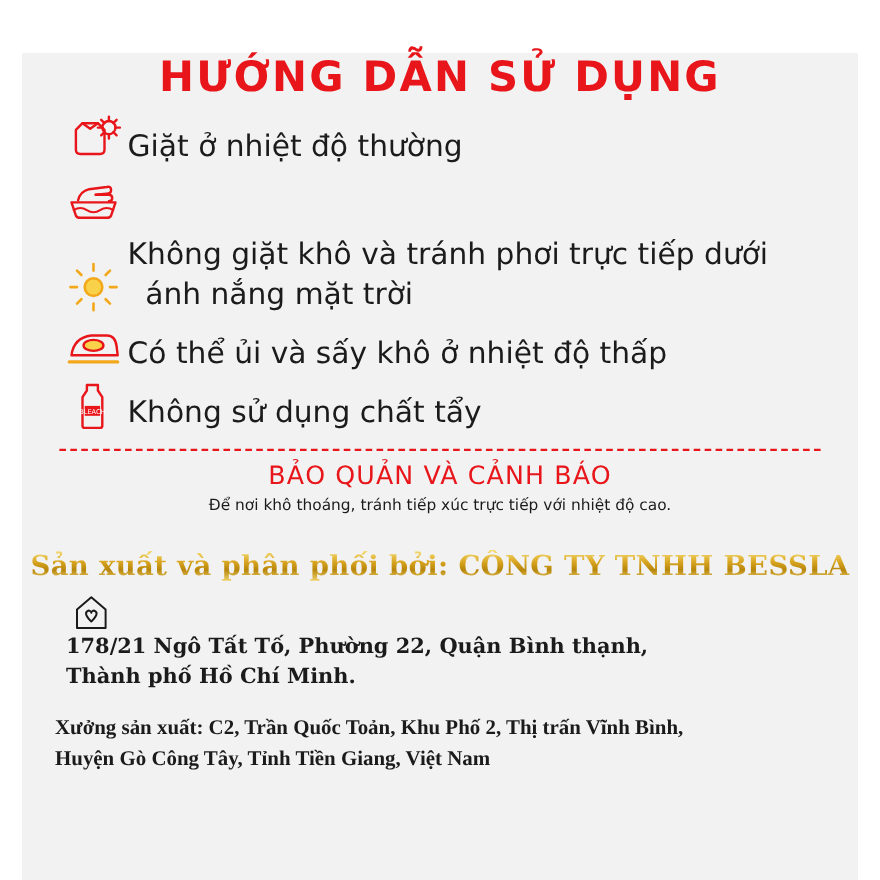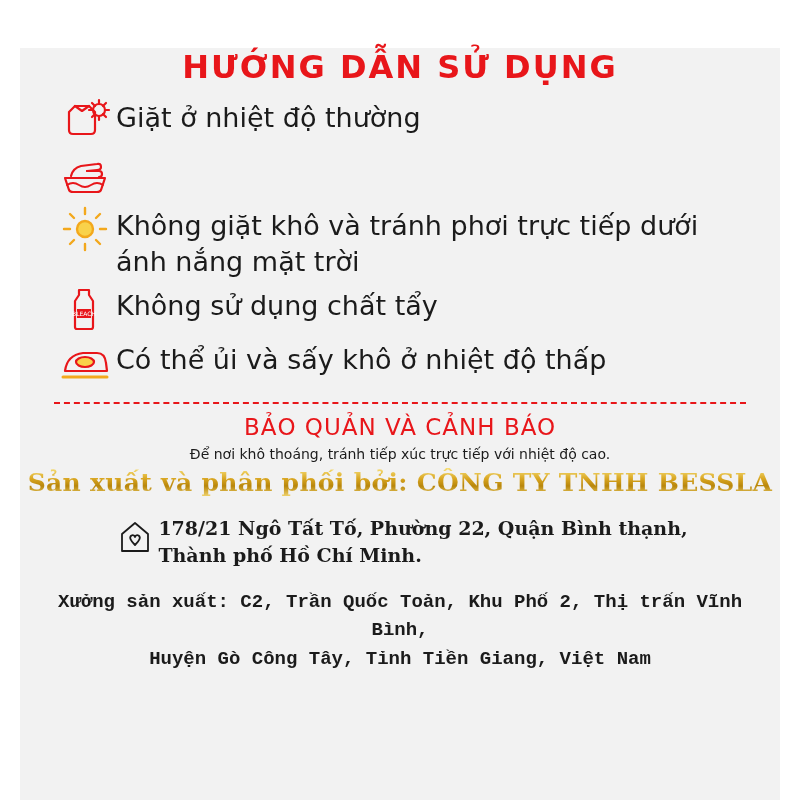--- a/index.html
+++ b/index.html
@@ -20,52 +20,52 @@
     margin: 20px auto 0 auto;
     background: #f2f2f2;
     box-sizing: border-box;
     padding: 0;
   }
   .title {
     text-align: center;
     color: #e8161a;
     font-family: "DejaVu Sans", sans-serif;
     font-weight: bold;
-    font-size: 32px;
+    font-size: 38px;
     letter-spacing: 2px;
     margin-top: 48px;
     margin-bottom: 10px;
   }
   .care-list {
     margin: 0;
     padding: 0 28px 0 34px;
   }
   .care-row {
     display: flex;
-    align-items: flex-start;
+    align-items: flex-end;
     margin-bottom: 4px;
   }
   .care-icon {
     width: 62px;
     min-width: 62px;
     height: 50px;
     display: flex;
     align-items: center;
     justify-content: center;
   }
   .care-text {
     font-size: 27px;
     color: #1b1b1b;
     line-height: 1.33;
     padding-top: 4px;
     font-family: "DejaVu Sans", sans-serif;
   }
   .care-text .cont {
     display: block;
-    margin-left: 0;
+    margin-left: 16px;
   }
   .divider {
     margin: 14px 34px 0 34px;
     border-top: 2px dashed #e8161a;
     height: 0;
   }
   .section-title {
     text-align: center;
     color: #e8161a;
     font-weight: normal;
@@ -74,55 +74,56 @@
     margin-top: 10px;
   }
   .section-sub {
     text-align: center;
     color: #1b1b1b;
     font-size: 14px;
     margin-top: 6px;
   }
   .producer {
     text-align: center;
-    margin-top: 6px;
+    margin-top: 32px;
     font-family: "DejaVu Serif", serif;
     font-weight: bold;
     font-size: 25px;
     background: linear-gradient(180deg, #f7e07a 0%, #d8a520 38%, #b8860b 62%, #f4d873 100%);
     -webkit-background-clip: text;
     background-clip: text;
     color: transparent;
     -webkit-text-fill-color: transparent;
     letter-spacing: 0.3px;
   }
   .addr-row {
     display: flex;
     align-items: flex-start;
     justify-content: center;
-    margin-top: 18px;
+    margin-top: 6px;
     padding: 0 40px;
+    flex-direction: column;
   }
   .addr-icon {
     width: 46px;
     min-width: 46px;
     display: flex;
     justify-content: center;
     padding-top: 4px;
   }
   .addr-text {
     font-family: "DejaVu Serif", serif;
     font-weight: bold;
     font-size: 19px;
     color: #1b1b1b;
     line-height: 1.45;
   }
   .factory {
-    text-align: center;
-    font-family: Liberation Mono, monospace;
+    text-align: left;
+    font-family: Liberation Serif, serif;
     font-weight: bold;
     font-size: 19px;
     color: #1b1b1b;
     line-height: 1.5;
     margin-top: 18px;
     padding: 0 30px;
   }
 </style>
 </head>
 <body>
@@ -172,45 +173,45 @@
         </svg>
       </div>
       <div class="care-text">
         <span>Không giặt khô và tránh phơi trực tiếp dưới</span>
         <span class="cont">ánh nắng mặt trời</span>
       </div>
     </div>
 
     <div class="care-row">
       <div class="care-icon">
-        <svg width="52" height="48" viewBox="0 0 52 48">
-          <g fill="none" stroke="#e8161a" stroke-width="2.2" stroke-linejoin="round" stroke-linecap="round">
-            <path d="M20 10 L20 5 L30 5 L30 10 L34 16 L34 42 Q34 44 32 44 L18 44 Q16 44 16 42 L16 16 Z"></path>
-            <rect x="18" y="24" width="14" height="9" fill="#e8161a" stroke="none"></rect>
-          </g>
-          <text x="25" y="31" font-size="6" fill="#ffffff" text-anchor="middle" font-family="DejaVu Sans, sans-serif">BLEACH</text>
-        </svg>
-      </div>
-      <div class="care-text">
-        <span>Không sử dụng chất tẩy</span>
-      </div>
-    </div>
-
-    <div class="care-row">
-      <div class="care-icon">
         <svg width="56" height="44" viewBox="0 0 56 44">
           <g stroke="#e8161a" stroke-width="2.2" stroke-linejoin="round" stroke-linecap="round" fill="none">
             <path d="M8 30 Q10 14 26 12 L40 12 Q48 12 49 22 L50 30 Z"></path>
             <ellipse cx="28" cy="21" rx="9" ry="5" fill="#f9d24a" stroke="#e8161a"></ellipse>
             <path d="M6 36 L50 36" stroke="#f3a81c" stroke-width="3"></path>
           </g>
         </svg>
       </div>
       <div class="care-text">
         <span>Có thể ủi và sấy khô ở nhiệt độ thấp</span>
+      </div>
+    </div>
+
+    <div class="care-row">
+      <div class="care-icon">
+        <svg width="52" height="48" viewBox="0 0 52 48">
+          <g fill="none" stroke="#e8161a" stroke-width="2.2" stroke-linejoin="round" stroke-linecap="round">
+            <path d="M20 10 L20 5 L30 5 L30 10 L34 16 L34 42 Q34 44 32 44 L18 44 Q16 44 16 42 L16 16 Z"></path>
+            <rect x="18" y="24" width="14" height="9" fill="#e8161a" stroke="none"></rect>
+          </g>
+          <text x="25" y="31" font-size="6" fill="#ffffff" text-anchor="middle" font-family="DejaVu Sans, sans-serif">BLEACH</text>
+        </svg>
+      </div>
+      <div class="care-text">
+        <span>Không sử dụng chất tẩy</span>
       </div>
     </div>
 
   </div>
 
   <div class="divider"></div>
 
   <div class="section-title">BẢO QUẢN VÀ CẢNH BÁO</div>
   <div class="section-sub">Để nơi khô thoáng, tránh tiếp xúc trực tiếp với nhiệt độ cao.</div>
 

